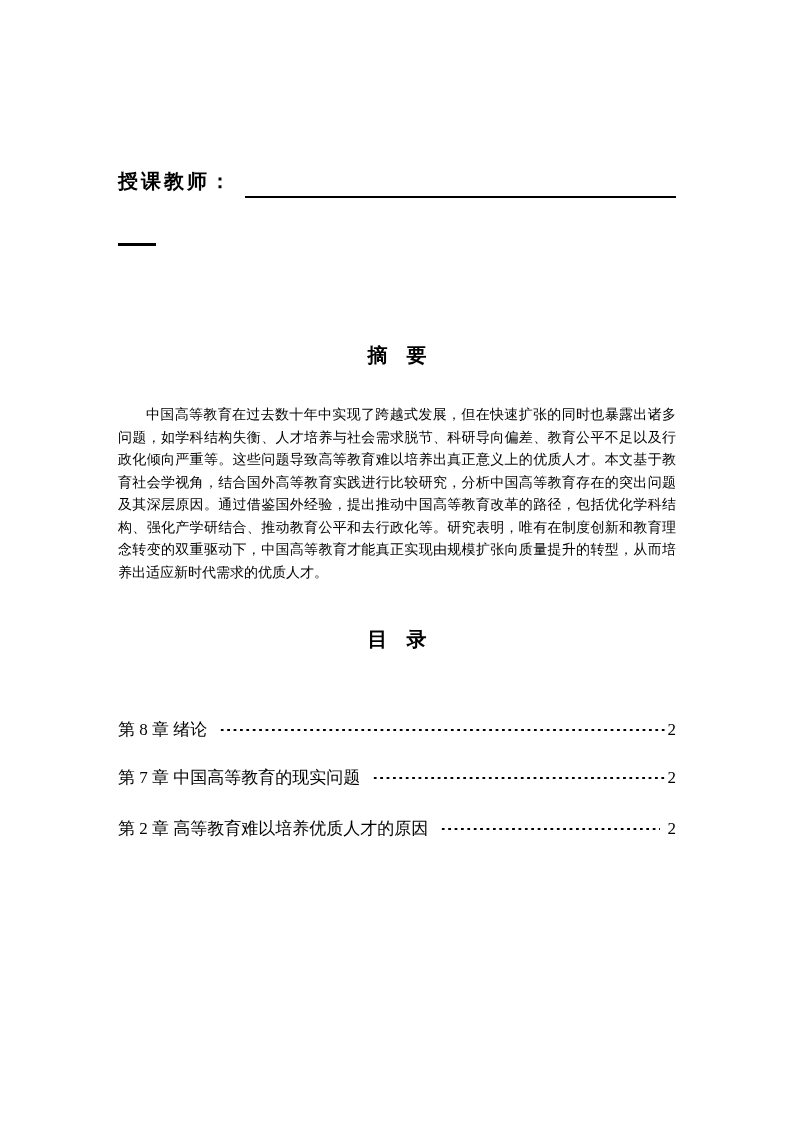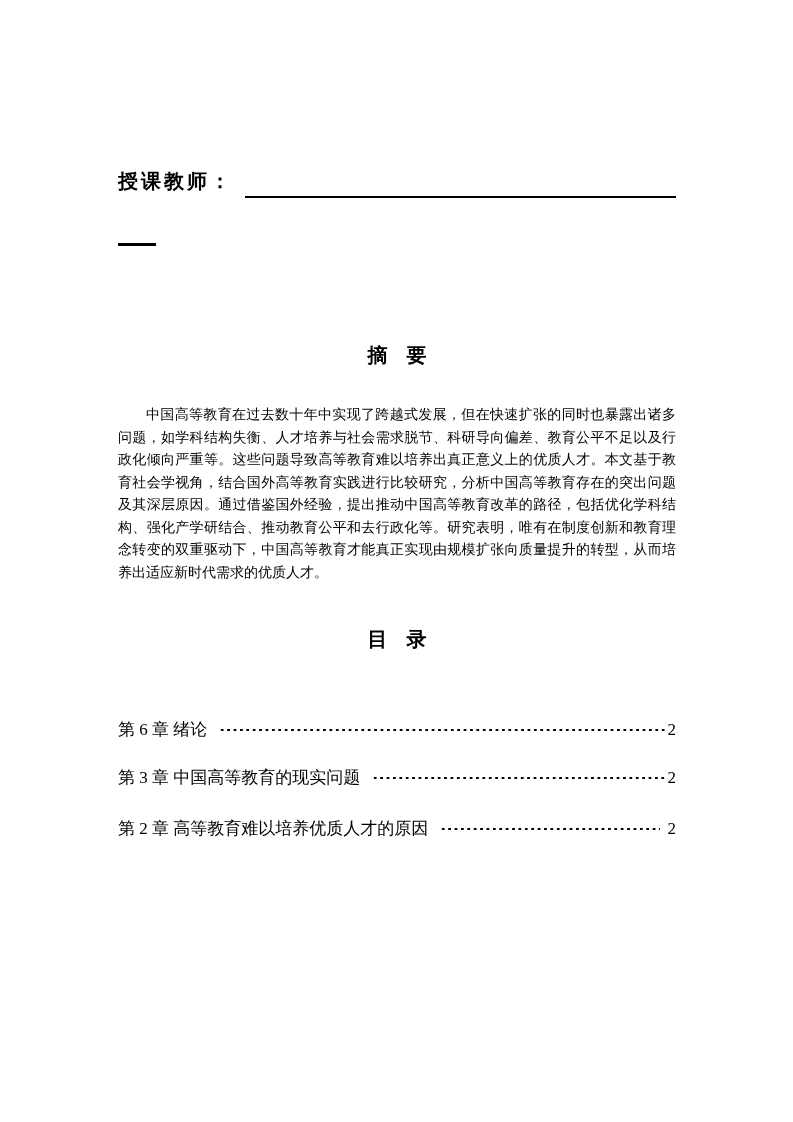--- a/index.html
+++ b/index.html
@@ -113,27 +113,27 @@
 
   <div class="doc-heading abstract-heading">摘 要</div>
 
   <p class="abstract-body">中国高等教育在过去数十年中实现了跨越式发展，但在快速扩张的同时也暴露出诸多问题，如学科结构失衡、人才培养与社会需求脱节、科研导向偏差、教育公平不足以及行政化倾向严重等。这些问题导致高等教育难以培养出真正意义上的优质人才。本文基于教育社会学视角，结合国外高等教育实践进行比较研究，分析中国高等教育存在的突出问题及其深层原因。通过借鉴国外经验，提出推动中国高等教育改革的路径，包括优化学科结构、强化产学研结合、推动教育公平和去行政化等。研究表明，唯有在制度创新和教育理念转变的双重驱动下，中国高等教育才能真正实现由规模扩张向质量提升的转型，从而培养出适应新时代需求的优质人才。</p>
 
   <div class="doc-heading toc-heading">目 录</div>
 
   <div class="toc-list">
 
     <div class="toc-row">
-      <span class="toc-row-title">第 6 章 绪论</span>
+      <span class="toc-row-title">第 8 章 绪论</span>
       <span class="toc-leader"></span>
       <span class="toc-pagenum">2</span>
     </div>
 
     <div class="toc-row">
-      <span class="toc-row-title">第 3 章 中国高等教育的现实问题</span>
+      <span class="toc-row-title">第 7 章 中国高等教育的现实问题</span>
       <span class="toc-leader"></span>
       <span class="toc-pagenum">2</span>
     </div>
 
     <div class="toc-row last">
       <span class="toc-row-title">第 2 章 高等教育难以培养优质人才的原因</span>
       <span class="toc-leader"></span>
       <span class="toc-pagenum">2</span>
     </div>
 

